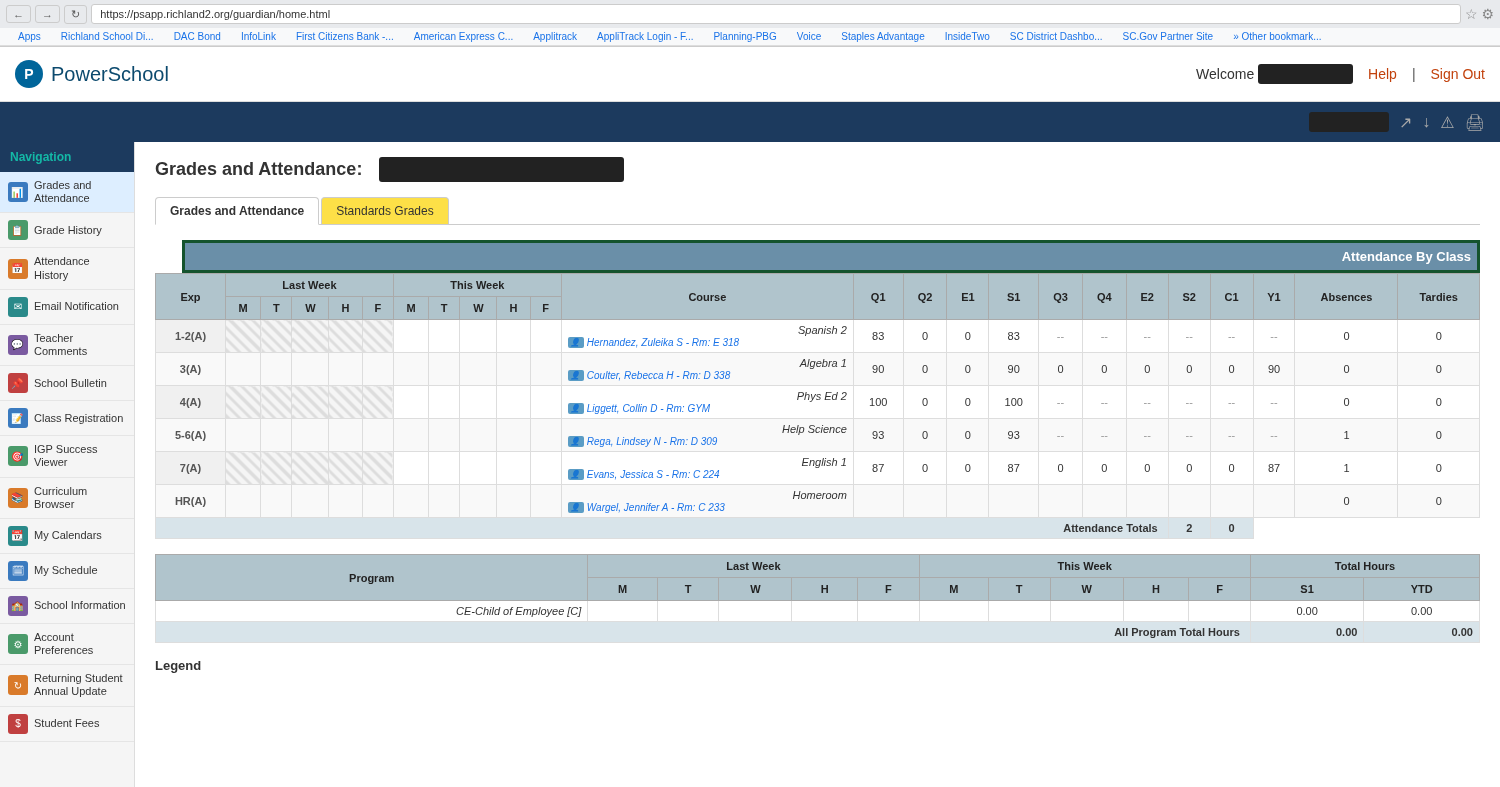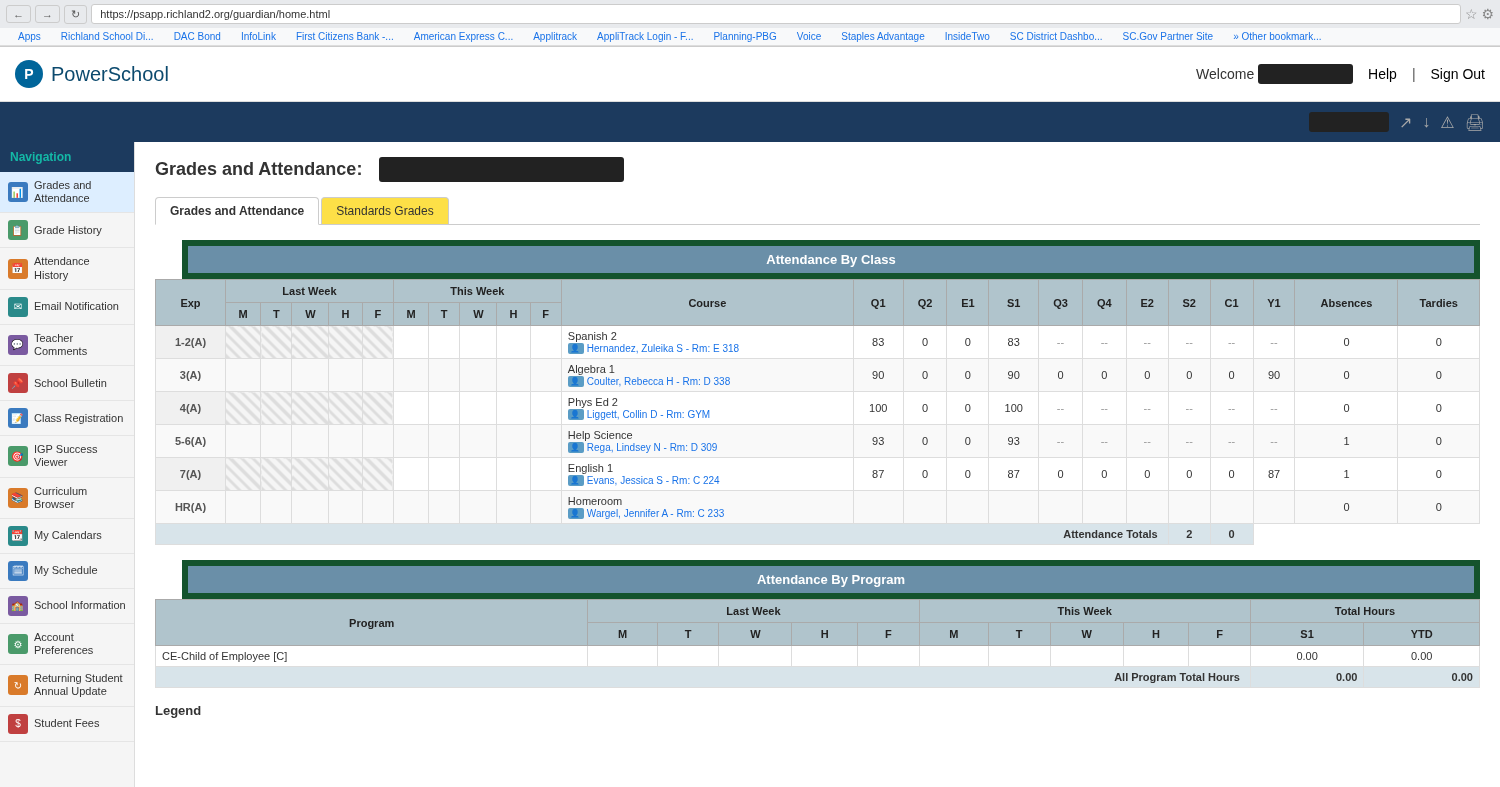--- a/index.html
+++ b/index.html
@@ -12,21 +12,21 @@
     .browser-address-bar { flex: 1; border: 1px solid #ccc; border-radius: 3px; padding: 3px 8px; font-size: 11px; color: #333; background: #fff; }
     .browser-bookmarks { display: flex; align-items: center; padding: 3px 6px; gap: 8px; font-size: 11px; border-bottom: 1px solid #ddd; background: #f8f9fa; flex-wrap: nowrap; overflow: hidden; }
     .bookmark-item { color: #1a73e8; text-decoration: none; white-space: nowrap; font-size: 10px; margin-left: 12px; }
 
     
     .app-header { display: flex; align-items: center; background: #fff; border-bottom: 1px solid #ddd; padding: 8px 15px; height: 55px; }
     .app-logo { display: flex; align-items: center; gap: 8px; }
     .logo-icon { width: 28px; height: 28px; background: #00659a; border-radius: 50%; display: flex; align-items: center; justify-content: center; color: white; font-weight: bold; font-size: 14px; }
     .logo-text { font-size: 20px; color: #0c4a6e; font-weight: normal; }
     .header-right { margin-left: auto; display: flex; align-items: center; gap: 15px; font-size: 14px; color: #555; }
-    .header-right a { color: #000000; text-decoration: none; }
+    .header-right a { color: #c2410c; text-decoration: none; }
     .welcome-text { color: #333; }
     .redacted-name { background: #222; color: #222; border-radius: 3px; padding: 2px 30px; }
 
     
     .top-dark-bar { background: #1c3a5e; height: 40px; display: flex; align-items: center; padding: 0 15px; justify-content: flex-end; gap: 10px; }
     .top-bar-icon { color: #aaa; font-size: 16px; cursor: pointer; }
     .student-selector { background: #222; width: 80px; height: 20px; border-radius: 3px; }
 
     
     .main-layout { display: flex; min-height: calc(100vh - 130px); }
@@ -50,26 +50,26 @@
     .page-title { font-size: 18px; font-weight: bold; color: #333; margin-bottom: 15px; display: flex; align-items: center; gap: 17px; }
     .page-title .redacted-bar { background: #222; color: #222; border-radius: 3px; padding: 2px 120px; display: inline-block; }
 
     
     .tabs { display: flex; margin-bottom: 15px; border-bottom: 1px solid #ccc; }
     .tab { padding: 6px 14px; border: 1px solid #ccc; border-bottom: none; background: #fde047; cursor: pointer; font-size: 12px; color: #333; margin-right: 2px; border-radius: 4px 4px 0 0; }
     .tab.active { background: #fff; border-bottom: 1px solid #fff; margin-bottom: -1px; font-weight: bold; }
 
     
     .section-table-wrapper { margin-bottom: 15px; }
-    .table-header-bar { background: #6a8fa8; color: #fff; text-align: center; padding: 6px; font-size: 13px; font-weight: bold; border: 6px solid #14532d; margin-left: 27px; }
+    .table-header-bar { background: #6a8fa8; color: #fff; text-align: right; padding: 6px; font-size: 13px; font-weight: bold; border: 3px solid #14532d; margin-left: 27px; }
     table { width: 100%; border-collapse: collapse; font-size: 11px; }
     table th { background: #b0c4cc; color: #222; padding: 5px 6px; text-align: center; border: 1px solid #aaa; font-weight: bold; white-space: nowrap; }
     table td { padding: 4px 6px; border: 1px solid #ddd; text-align: center; color: #333; }
     table tr:nth-child(even) td { background: #f9f9f9; }
-    .course-cell { text-align: left; }
+    .course-cell { text-align: right; font-style: italic; }
     .course-name { font-weight: normal; color: #333; }
     .teacher-link { color: #1a73e8; text-decoration: none; display: flex; align-items: center; gap: 3px; font-size: 10px; margin-top: 1px; }
     .teacher-icon { background: #5a9cc5; color: white; border-radius: 2px; font-size: 8px; padding: 1px 3px; }
     .dash-cell { color: #999; }
     .exp-col { background: #f0f0f0; font-weight: bold; color: #555; }
     .hatch-cell { background: repeating-linear-gradient(45deg, #ddd, #ddd 3px, #f5f5f5 3px, #f5f5f5 8px); }
     .totals-row td { background: #d8e4ea; font-weight: bold; text-align: right; }
     .totals-row td.total-label { text-align: right; padding-right: 10px; }
     .totals-row td.total-num { text-align: center; }
     .show-dropped { text-align: center; padding: 8px; }
@@ -458,23 +458,20 @@
             <td colspan="19" class="total-label">Attendance Totals</td>
             <td class="total-num">2</td>
             <td class="total-num">0</td>
           </tr>
         </tfoot>
       </table>
     </div>
 
 
     <div class="section-table-wrapper">
-      <div class="table-header-bar">
-        <span>Attendance By Program</span>
-      </div>
       <table class="program-table">
         <thead>
           <tr>
             <th rowspan="2">Program</th>
             <th colspan="5">Last Week</th>
             <th colspan="5">This Week</th>
             <th colspan="2">Total Hours</th>
           </tr>
           <tr>
             <th>M</th>

